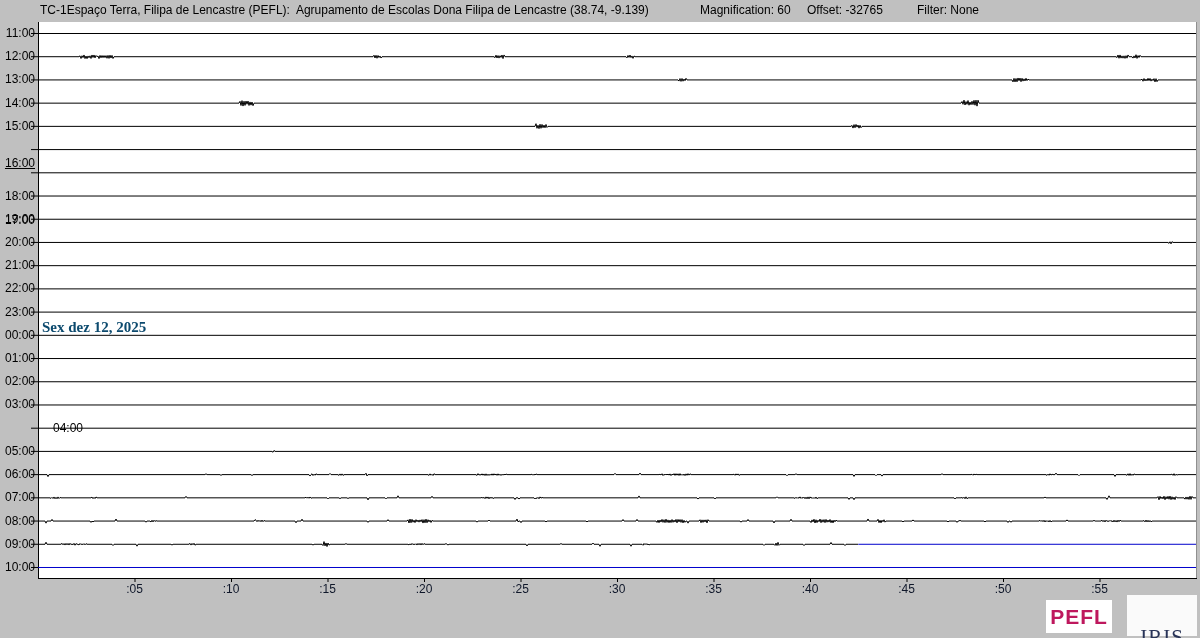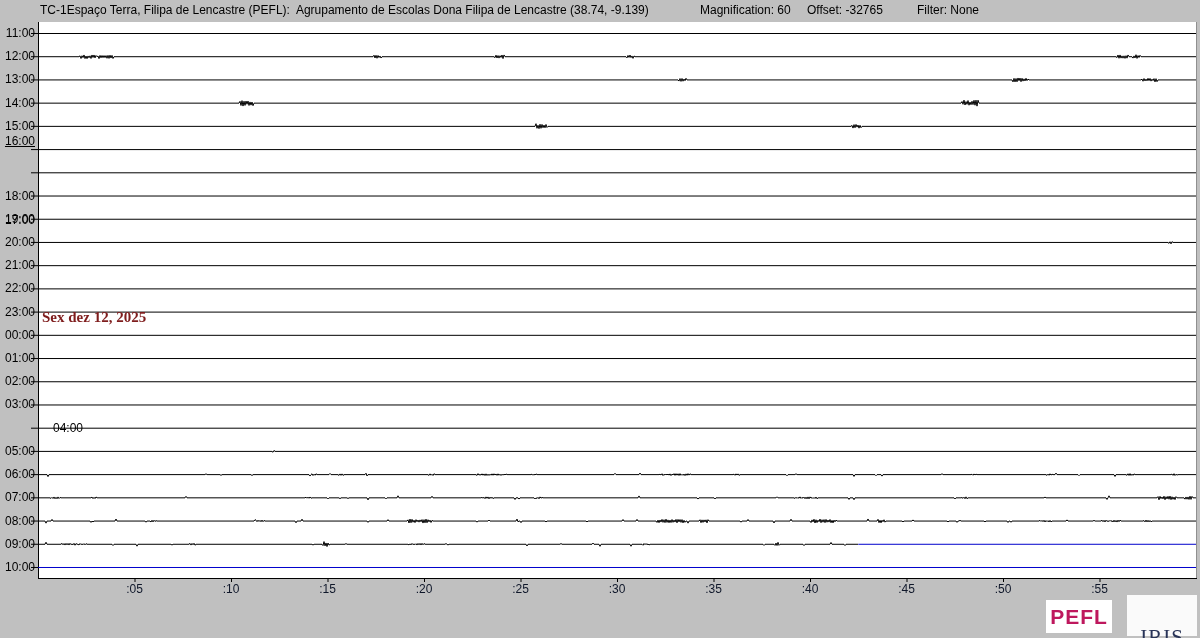--- a/index.html
+++ b/index.html
@@ -94,21 +94,21 @@
       <line x1="1003.5" y1="578" x2="1003.5" y2="582" stroke="#000000" stroke-width="1"></line>
       <line x1="1100" y1="578" x2="1100" y2="582" stroke="#000000" stroke-width="1"></line>
     </svg>
 
   <div id="hour-labels">
       <div class="hour-label" style="top: 27px;">11:00</div>
       <div class="hour-label" style="top: 50.217px;">12:00</div>
       <div class="hour-label" style="top: 73.434px;">13:00</div>
       <div class="hour-label" style="top: 96.651px;">14:00</div>
       <div class="hour-label" style="top: 119.868px;">15:00</div>
-      <div class="hour-label" style="top: 135px; text-decoration: underline;">16:00</div>
+      <div class="hour-label" style="top: 157px; text-decoration: underline;">16:00</div>
       <div class="hour-label" style="top: 166.302px; margin-top: 48px;">17:00</div>
       <div class="hour-label" style="top: 189.519px;">18:00</div>
       <div class="hour-label" style="top: 212.736px;">19:00</div>
       <div class="hour-label" style="top: 235.953px;">20:00</div>
       <div class="hour-label" style="top: 259.17px;">21:00</div>
       <div class="hour-label" style="top: 282.387px;">22:00</div>
       <div class="hour-label" style="top: 305.604px;">23:00</div>
       <div class="hour-label" style="top: 328.821px;">00:00</div>
       <div class="hour-label" style="top: 352.038px;">01:00</div>
       <div class="hour-label" style="top: 375.255px;">02:00</div>
@@ -128,21 +128,21 @@
       <div class="tick-label" style="left: 424px;">:20</div>
       <div class="tick-label" style="left: 520.5px;">:25</div>
       <div class="tick-label" style="left: 617px;">:30</div>
       <div class="tick-label" style="left: 713.5px;">:35</div>
       <div class="tick-label" style="left: 810px;">:40</div>
       <div class="tick-label" style="left: 906.5px;">:45</div>
       <div class="tick-label" style="left: 1003px;">:50</div>
       <div class="tick-label" style="left: 1099.5px;">:55</div>
     </div>
 
-  <div id="date-label" style="color: #7f1d1d; top: 309px;">Sex dez 12, 2025</div>
+  <div id="date-label" style="color: #0c4a6e; top: 319px;">Sex dez 12, 2025</div>
 
   <div id="pefl-logo">
     <span style="color: #be185d;">PEFL</span>
   </div>
 
   <div id="iris-logo">
     <svg width="62" height="13">
       <polyline points="1,7 6,7 9,6 12,8 15,7 19,6 22,8 25,7 27,3 29,11 31,1 33,12 35,4 37,9 40,6 43,8 47,6 50,8 54,7 58,6 61,7" fill="none" stroke="#8892b0" stroke-width="1"></polyline>
     </svg>
     <div id="iris-word" style="color: rgb(40, 51, 87);">IRIS</div>

